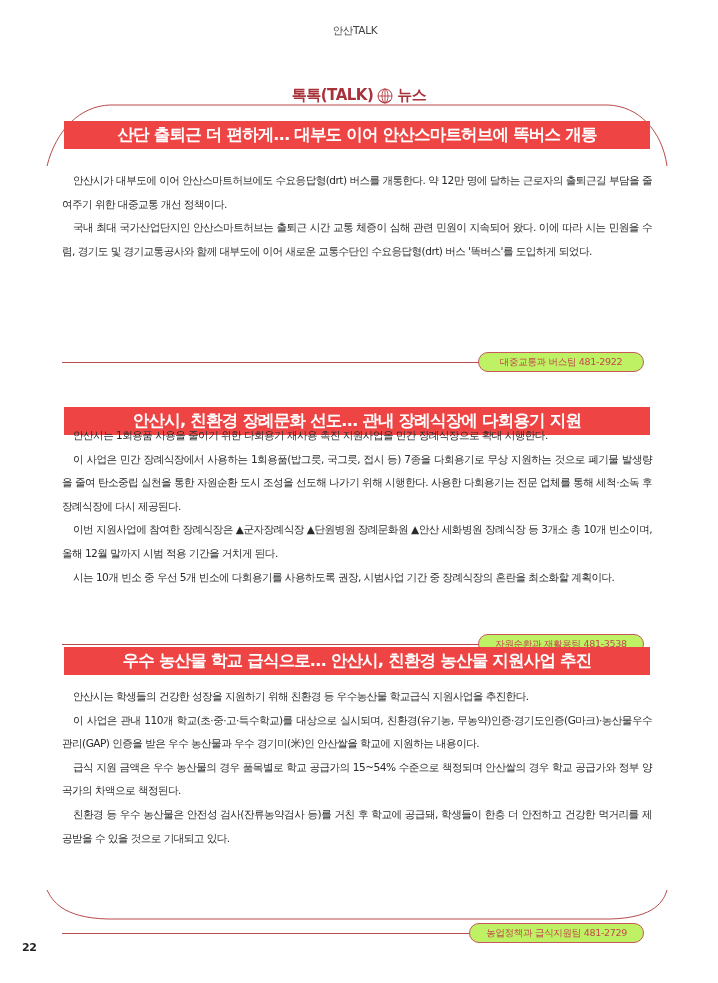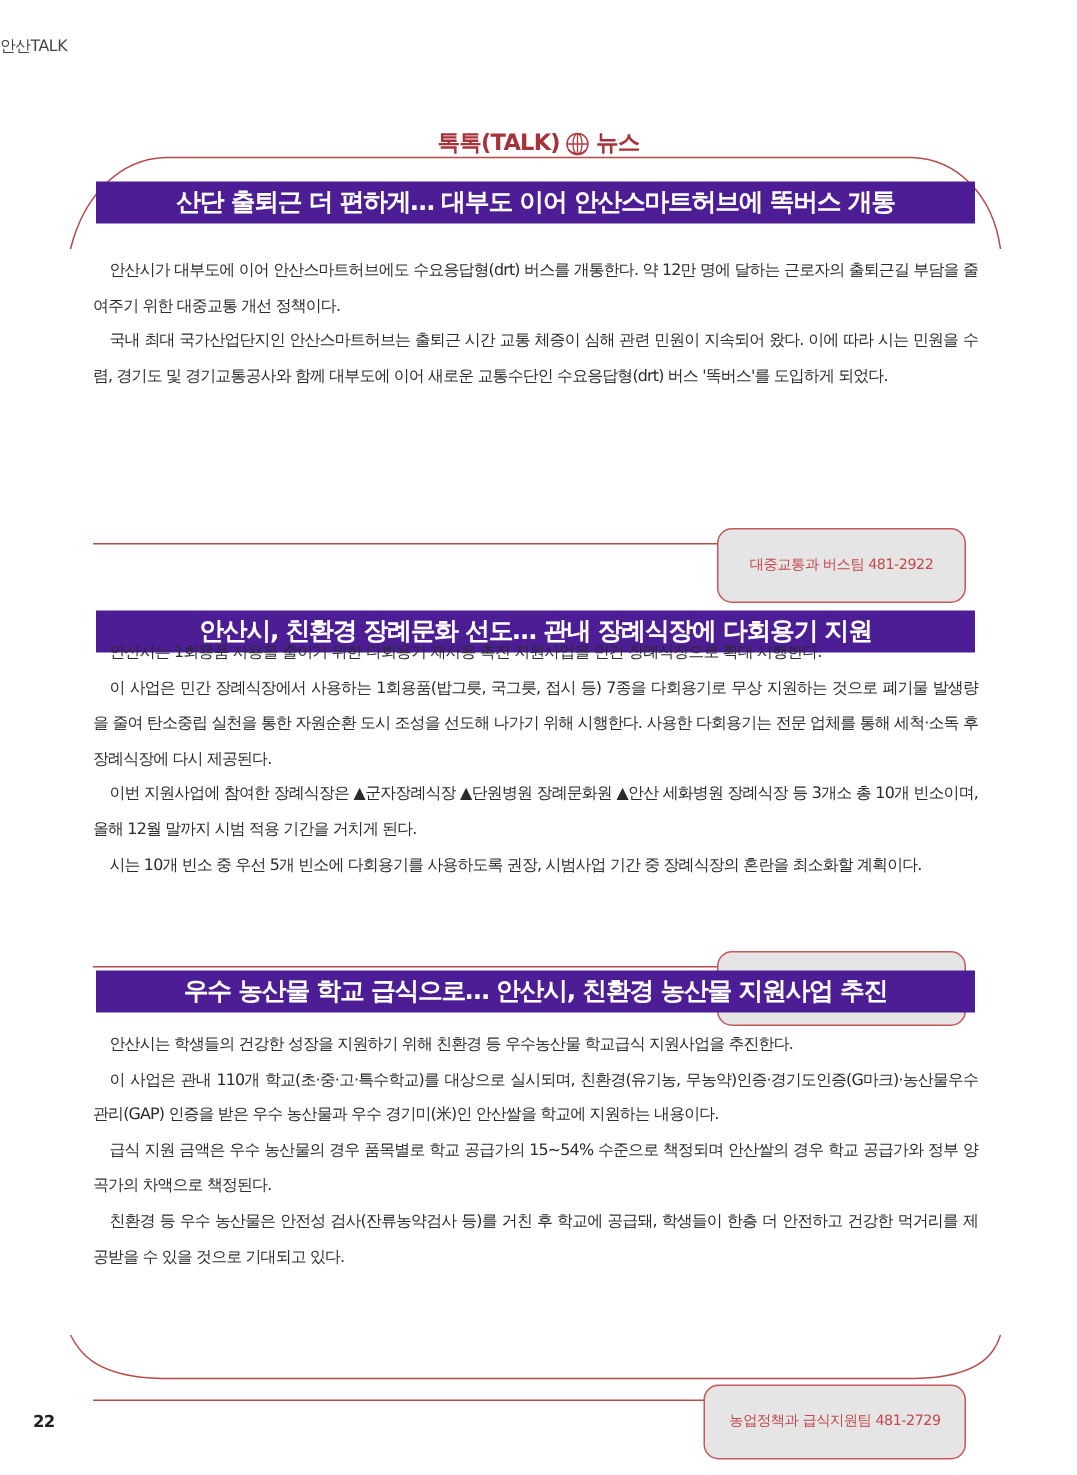--- a/index.html
+++ b/index.html
@@ -1,48 +1,48 @@
 <!DOCTYPE html>
 <html><head>
 <meta charset="utf-8">
 <style>
   html, body { margin: 0; padding: 0; }
   body {
     width: 718px; height: 983px; background: #ffffff; position: relative; overflow: hidden;
     font-family: "DejaVu Sans", "Liberation Sans", sans-serif; color: #2a2a2a;
   }
   .running-head {
-    position: absolute; top: 24px; left: 0; width: 710px; 
+    position: absolute; top: 24px; left: 0; width: 710px; text-align: center;
     font-size: 10.5px; color: #444; letter-spacing: -0.3px;
   }
   .frame-svg { position: absolute; left: 0; top: 0; }
   .section-title {
     position: absolute; left: 0; width: 718px; top: 86px; text-align: center;
     font-size: 15px; font-weight: bold; color: #a8323a; letter-spacing: -0.5px;
     display: flex; justify-content: center; align-items: center; gap: 3px;
   }
   .section-title .globe { display: inline-block; width: 18px; height: 18px; }
   .headline-bar {
     position: absolute; left: 64px; width: 586px; height: 28px;
-    background: #4c1d95; color: #ffffff; text-align: center;
+    background: #ef4444; color: #ffffff; text-align: center;
     font-size: 16.5px; font-weight: bold; line-height: 28px; letter-spacing: -0.8px;
     white-space: nowrap; overflow: hidden;
   }
   .article-body {
     position: absolute; left: 62px; width: 590px;
     font-size: 10.6px; line-height: 23.6px; letter-spacing: -0.55px; color: #2b2b2b;
   }
   .article-body p { margin: 0; text-indent: 11px; text-align: justify; }
   .contact-row { position: absolute; left: 62px; width: 582px; height: 20px; }
   .contact-row .rule {
     position: absolute; left: 0; top: 10px; width: 420px; height: 1px; background: #b94a4a;
   }
   .contact-pill {
-    position: absolute; right: 0; top: 0; height: 18px; padding: 15px 16px;
-    border: 1px solid #c8575a; border-radius: 10px; background: #e5e5e5;
+    position: absolute; right: 0; top: 0; height: 18px; padding: 0 16px;
+    border: 1px solid #c8575a; border-radius: 10px; background: #bef264;
     color: #c4484c; font-size: 9.5px; line-height: 18px; letter-spacing: -0.3px; white-space: nowrap;
     min-width: 132px; text-align: center;
   }
   .page-number {
     position: absolute; left: 22px; top: 941px; font-size: 11px; font-weight: bold; color: #222;
     letter-spacing: -0.5px;
   }
 </style>
 </head>
 <body>

